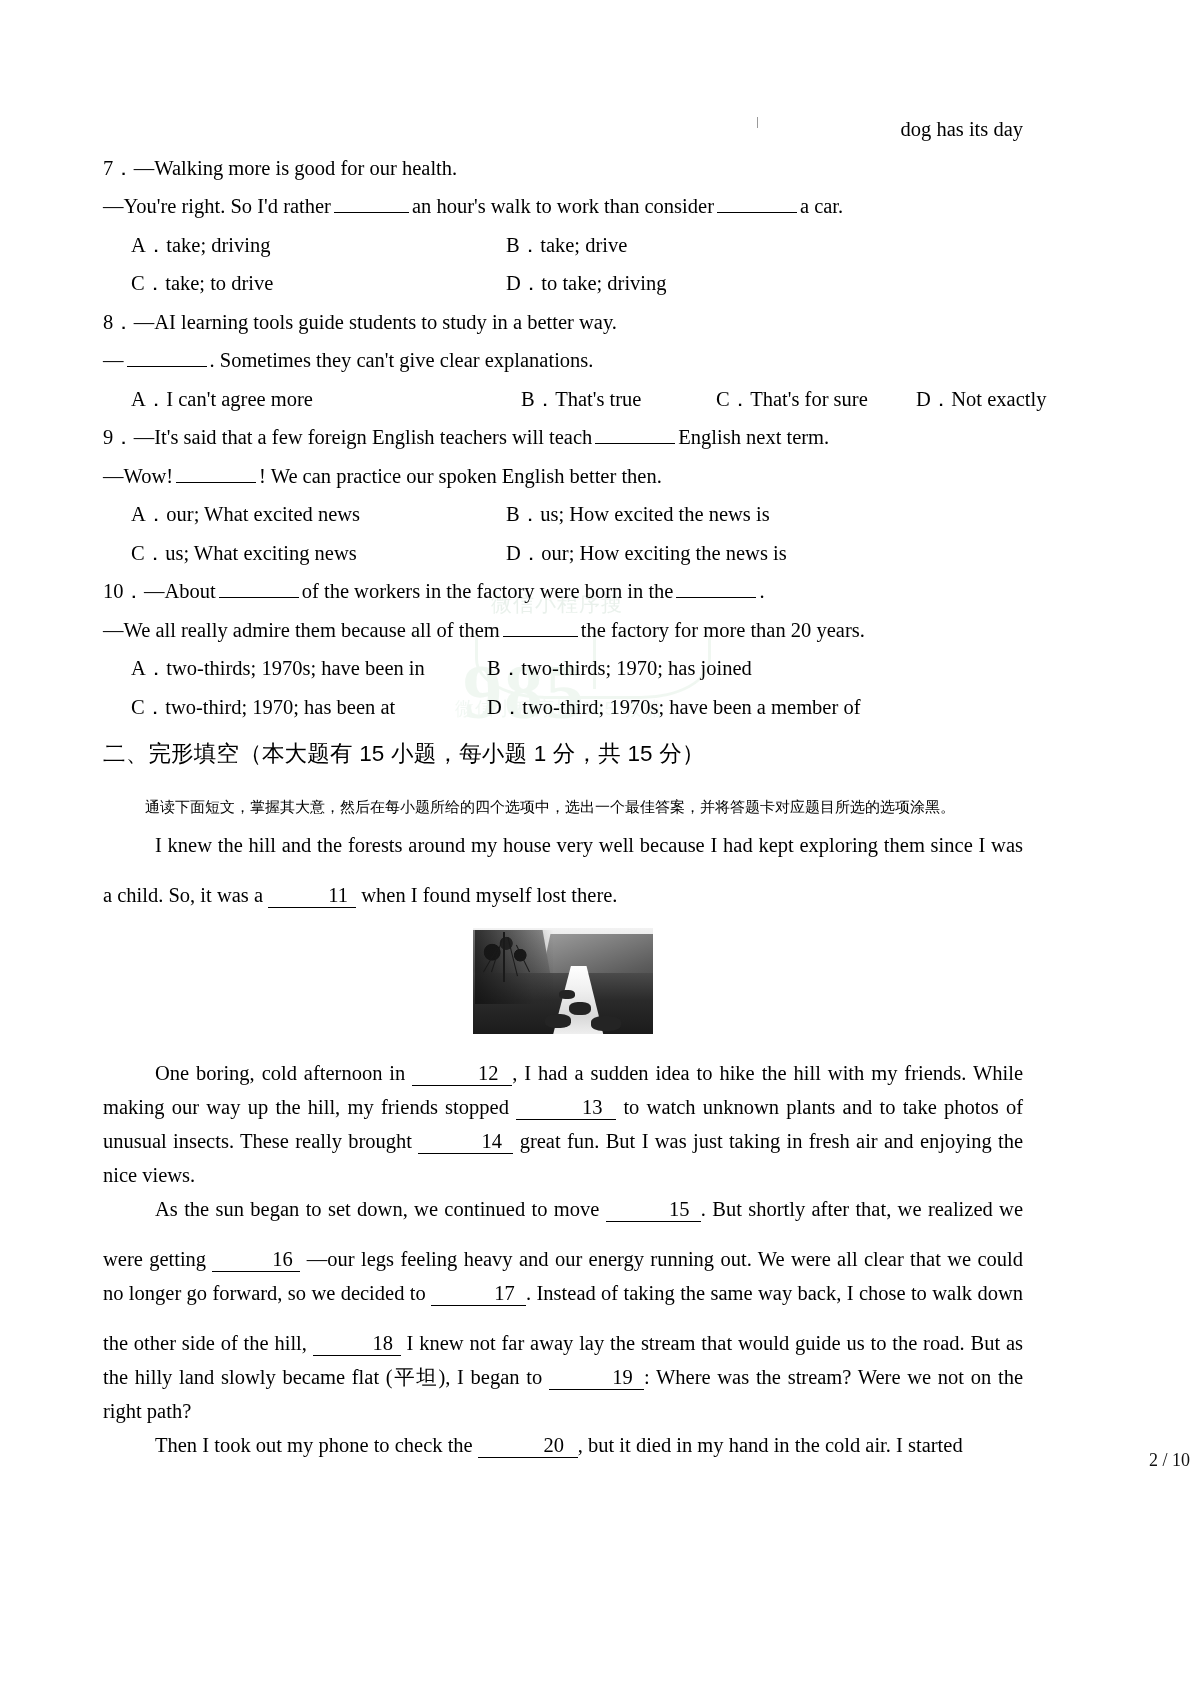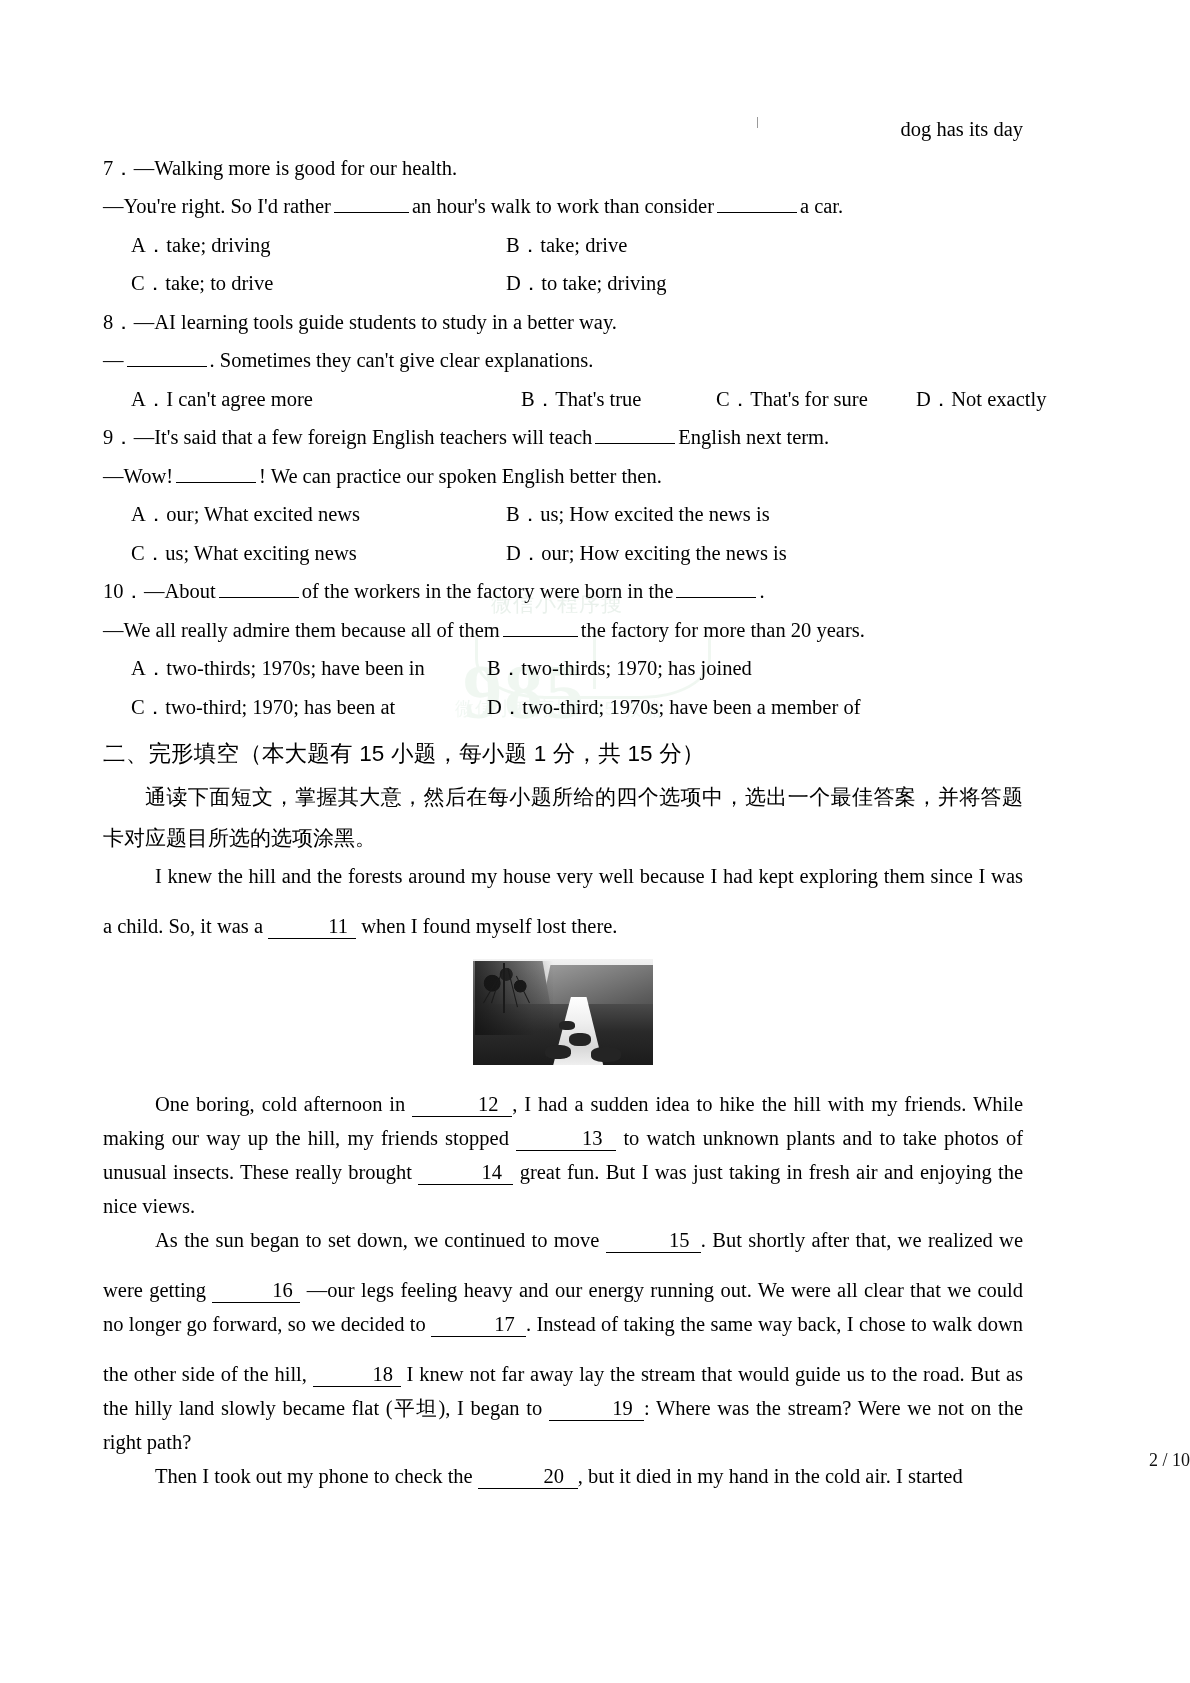--- a/index.html
+++ b/index.html
@@ -132,25 +132,25 @@
     font-weight: normal;
     font-size: 22.5px;
     line-height: 42px;
     margin-top: 7px;
     letter-spacing: 0.2px;
     white-space: nowrap;
   }
   .sec-instr {
     position: relative;
     z-index: 2;
-    font-size: 21px;
+    font-size: 15px;
     line-height: 41px;
     text-indent: 42px;
     text-align: justify;
-    margin-top: 2px;
+    margin-top: 12px;
   }
 
   
   .passage-p {
     position: relative;
     z-index: 2;
     font-size: 20.5px;
     line-height: 34px;
     text-align: justify;
     text-indent: 52px;

